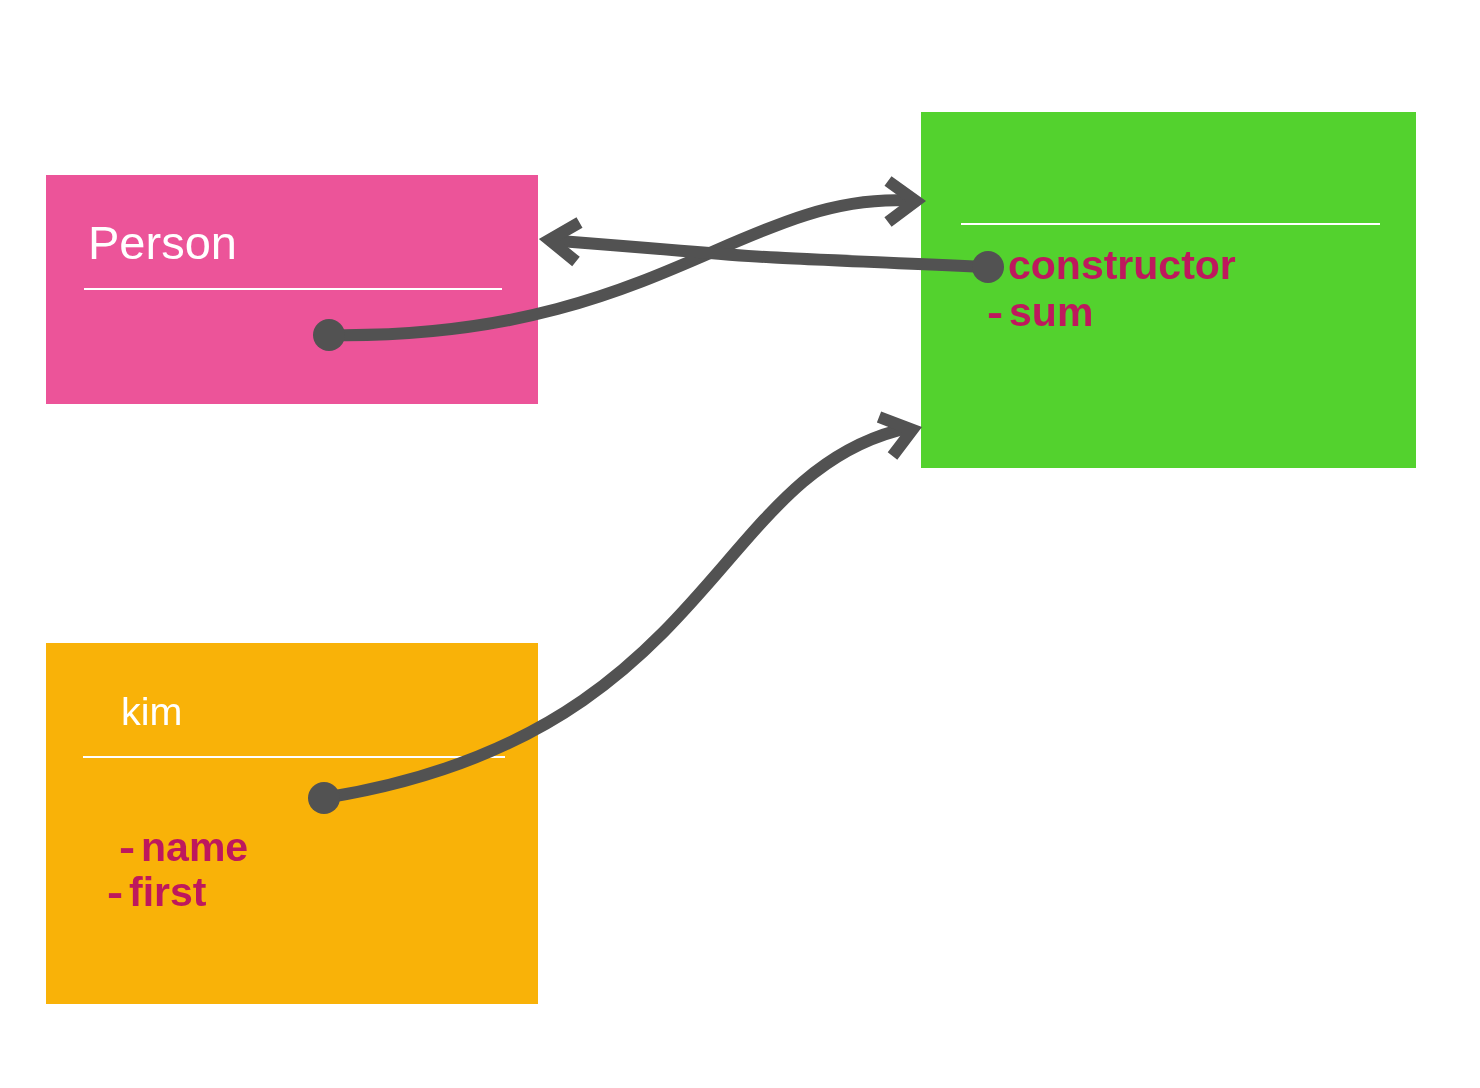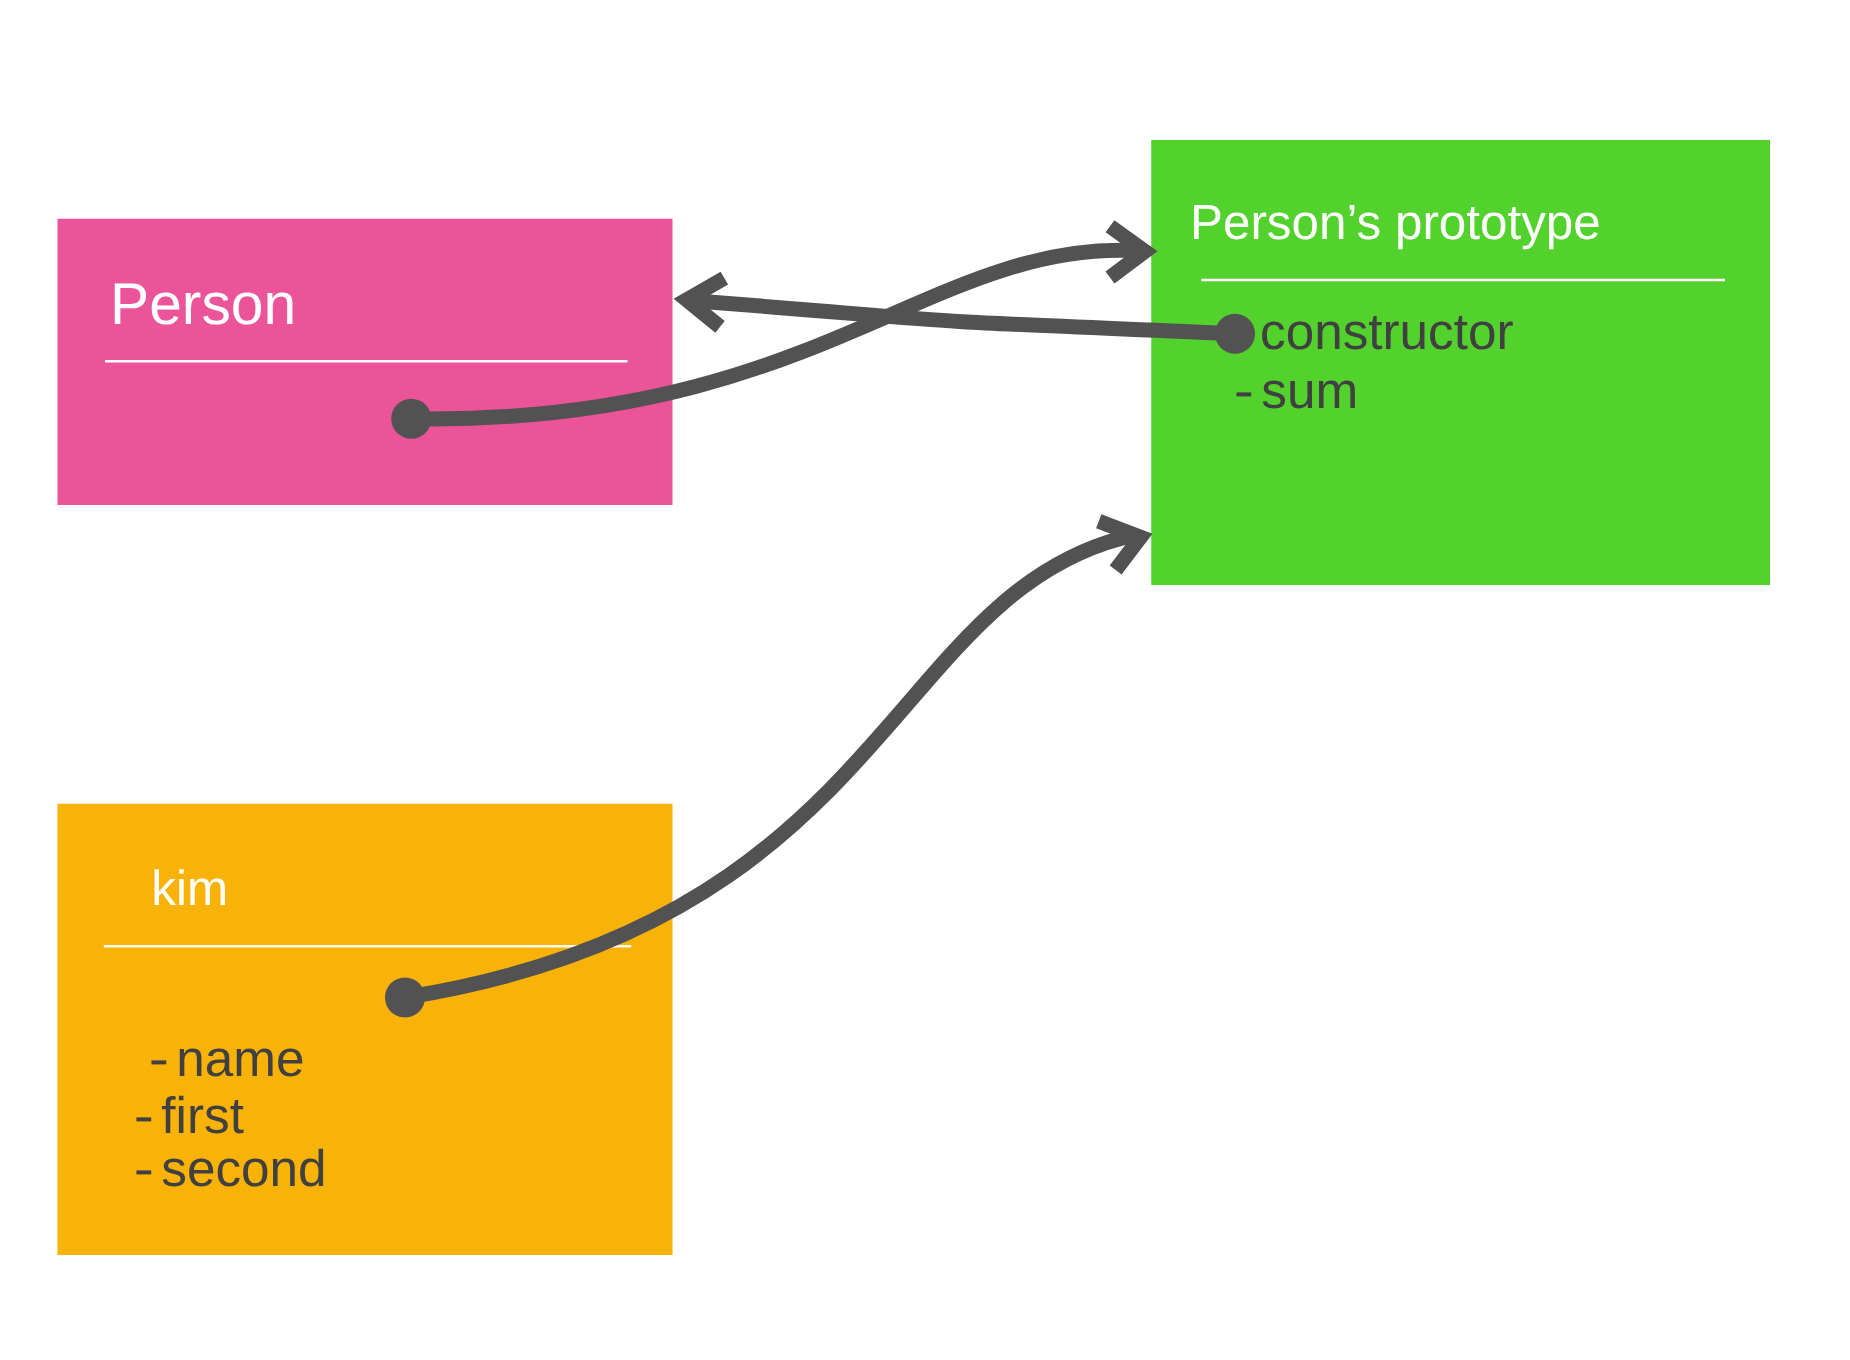--- a/index.html
+++ b/index.html
@@ -4,21 +4,21 @@
 <style>
   html,body{margin:0;padding:0;}
   body{width:1480px;height:1088px;background:#ffffff;overflow:hidden;
        font-family:"Liberation Sans",sans-serif;-webkit-font-smoothing:antialiased;}
   #stage{position:relative;width:1480px;height:1088px;background:#ffffff;}
 
   .card{position:absolute;box-sizing:border-box;}
   .card-title{position:absolute;white-space:nowrap;color:#ffffff;font-weight:400;
               transform:translateZ(0);}
   .rule{position:absolute;background:#ffffff;height:2px;}
-  .row{position:absolute;white-space:nowrap;color:#404040;font-weight:400;
+  .row{position:absolute;white-space:nowrap;color:#be185d;font-weight:700;
        transform:translateZ(0);}
   
   .row .us{display:inline-block;transform:scaleX(0.80);transform-origin:left center;
            margin-left:4px;margin-right:calc(-0.2em - 4px);}
   .row .bullet{display:inline-block;transform:scaleX(1.18);transform-origin:left center;
                margin-left:3px;margin-right:-3px;}
 
   
   #card-person  {left:46px;  top:175px; width:492px; height:229px; background:#EC5499;}
   #person-title {left:88px;  top:223px; font-size:47px;   line-height:39px;text-align:center;}
@@ -50,31 +50,29 @@
 </head>
 <body>
 
 <div id="stage">
 
   <div class="card" id="card-person"></div>
   <div class="card-title" id="person-title">Person</div>
   <div class="rule" id="person-rule"></div>
 
   <div class="card" id="card-proto"></div>
-  <div class="card-title" id="proto-title">Person’s prototype</div>
   <div class="rule" id="proto-rule"></div>
   <div class="row" id="proto-row-0">constructor</div>
   <div class="row" id="proto-row-1"><span class="bullet">-</span> sum</div>
 
   <div class="card" id="card-kim"></div>
   <div class="card-title" id="kim-title">kim</div>
   <div class="rule" id="kim-rule"></div>
   <div class="row" id="kim-row-1"><span class="bullet">-</span> name</div>
   <div class="row" id="kim-row-2"><span class="bullet">-</span> first</div>
-  <div class="row" id="kim-row-3"><span class="bullet">-</span> second</div>
 
   <svg id="links" viewBox="0 0 1480 1088">
 
     <g>
       <path class="conn" d="M 329 335 C 646.5 340.2 739.4 197.9 900 200.3 L 912 200.5"></path>
       <path class="head" d="M 888 181 L 915.9 201.1 L 888 222"></path>
       <circle class="knob" cx="329" cy="335" r="16"></circle>
     </g>
 
     <g>

